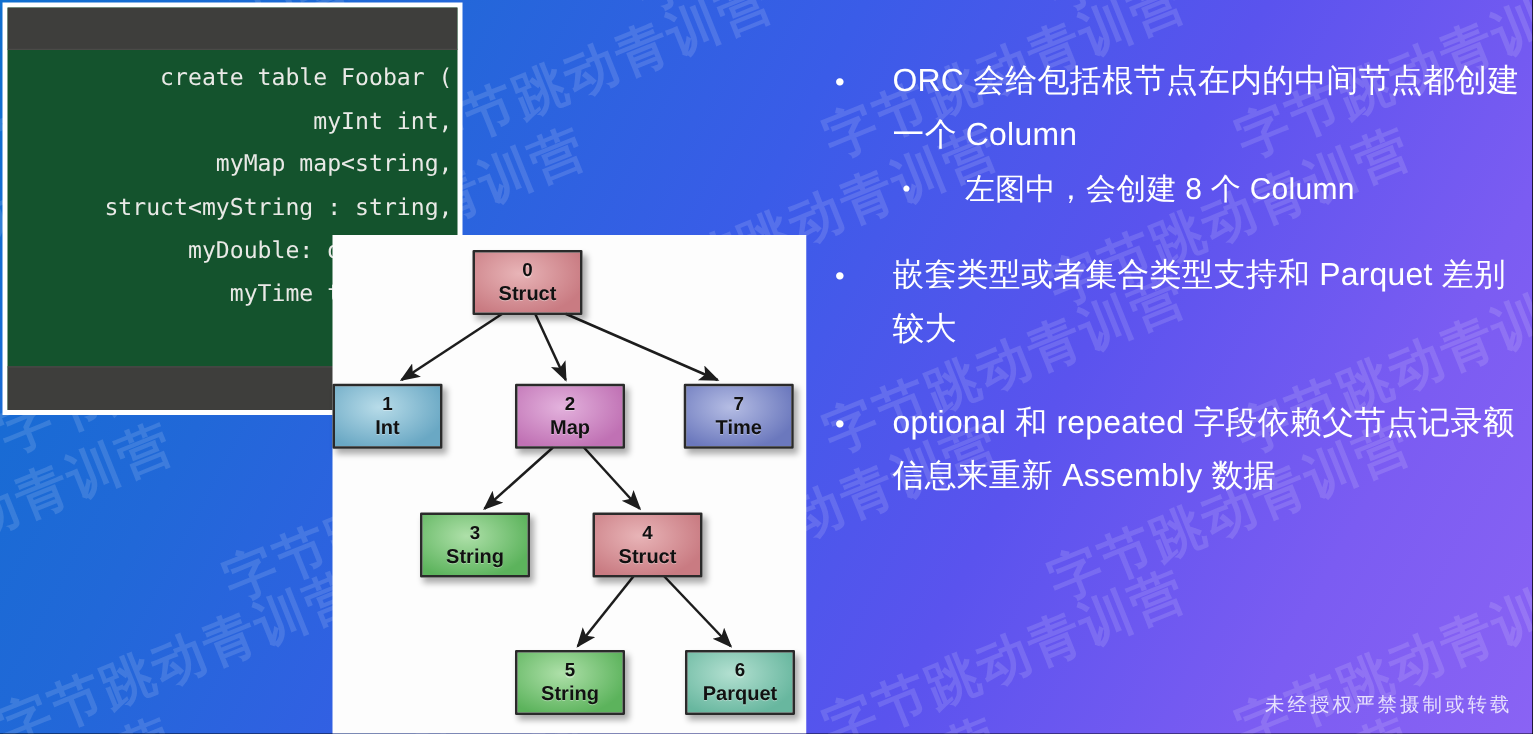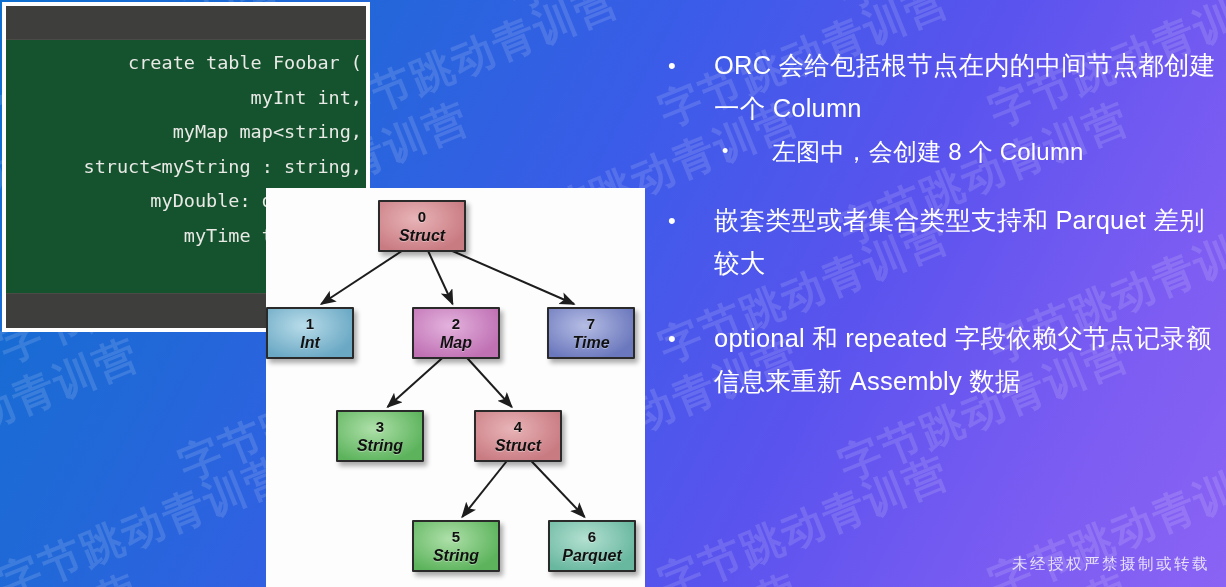--- a/index.html
+++ b/index.html
@@ -105,21 +105,21 @@
     align-items: center;
     justify-content: center;
     color: #111;
     font-family: "Liberation Sans", sans-serif;
     font-size: 16px;
     font-weight: 700;
     line-height: 19px;
     text-shadow: 0 1px 0 rgba(255,255,255,0.35);
   }
   .node-num { font-size: 15px; }
-  .node-label { font-size: 16px; font-style: italic; }
+  .node-label { font-size: 16px; }
   
   #bullets {
     position: absolute;
     left: 668px;
     top: 44px;
     width: 560px;
     color: #ffffff;
   }
   .bullet-row {
     display: flex;

